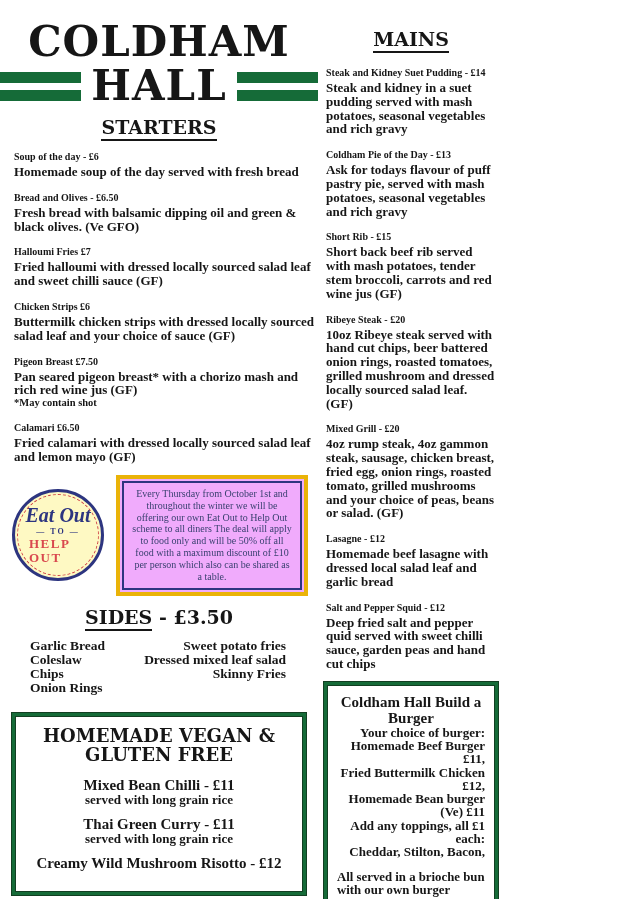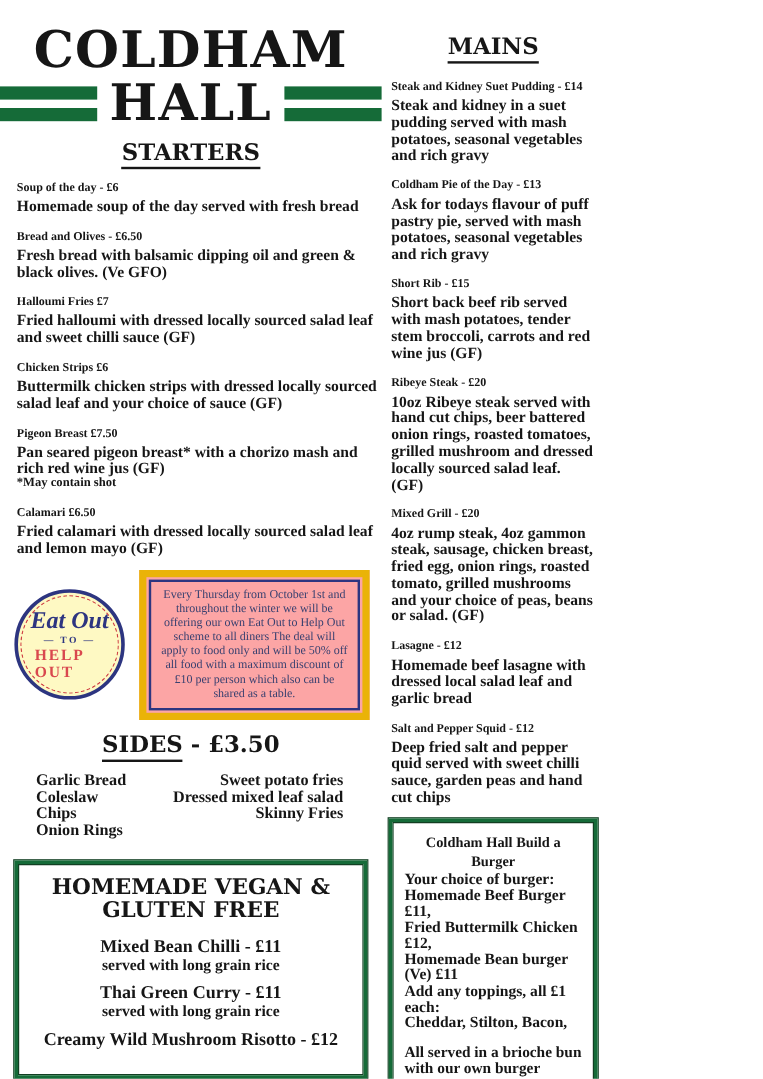--- a/index.html
+++ b/index.html
@@ -56,21 +56,21 @@
     position: relative; background: #fef9c3;
   }
   .badge::before {
     content: ""; position: absolute; inset: 2px;
     border: 1px dashed #cf3f44; border-radius: 50%;
   }
   .badge-script { font-size: 20px; line-height: 20px; font-style: italic; color: #2d3580; }
   .badge-to { font-size: 8px; letter-spacing: 2px; color: #2d3580; margin: 2px 0 1px; }
   .badge-help { font-size: 13px; line-height: 14px; letter-spacing: 1.5px; color: #d9484e; margin-left: 14px; }
 
-  .promo-outer { border: 6px solid #eab308; padding: 2px; width: 192px; background: #fca5a5; }
+  .promo-outer { border: 4px solid #eab308; padding: 2px; width: 192px; background: #f0abfc; }
   .promo-inner { border: 2px solid #2d3580; padding: 5px 7px; }
   .promo-text {
     font-size: 10px; line-height: 11.9px;
     color: #3a4170; text-align: center; font-weight: normal;
   }
 
   
   .sides { display: flex; justify-content: space-between; padding: 0 32px 0 30px; margin-top: 6px; }
   .sides-col { font-size: 13.5px; line-height: 13.9px; }
   .sides-col.right { text-align: right; }
@@ -84,22 +84,22 @@
   .vegan-box { margin: 18px 12px 0; text-align: center; padding: 10px 6px 12px; }
   .vegan-head {
     font-family: "DejaVu Serif", serif;
     font-size: 18px; line-height: 19.5px; margin-bottom: 12px;
   }
   .vegan-item { margin-bottom: 9px; }
   .vegan-item-name { font-size: 15px; line-height: 16px; }
   .vegan-item-desc { font-size: 13px; line-height: 14px; }
 
   .burger-box { margin-top: 2px; padding: 9px 10px 10px; }
-  .burger-title { font-size: 12px; line-height: 16px; text-align: center; }
-  .burger-line { font-size: 13px; line-height: 13.3px; text-align: left; }
+  .burger-title { font-size: 15px; line-height: 16px; text-align: center; }
+  .burger-line { font-size: 13px; line-height: 13.3px; text-align: right; }
   .burger-footer { font-size: 12.8px; line-height: 13.5px; margin-top: 12px; }
 
   .legend { text-align: center; margin-top: 16px; }
   .legend-line { font-size: 13px; line-height: 13.3px; }
 </style>
 </head>
 <body>
 
 <div class="page">
 

